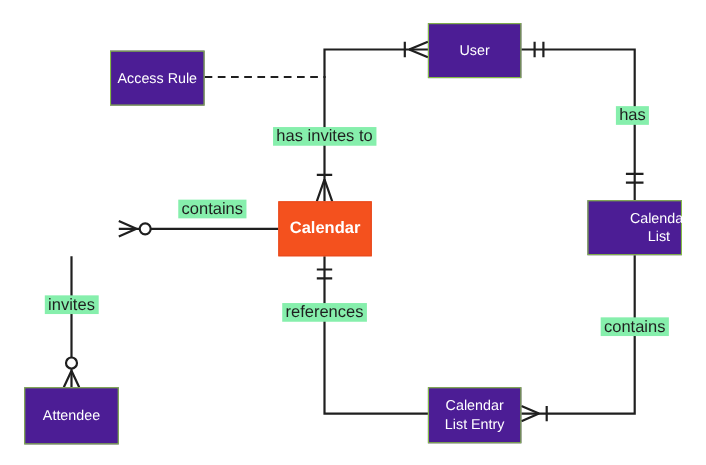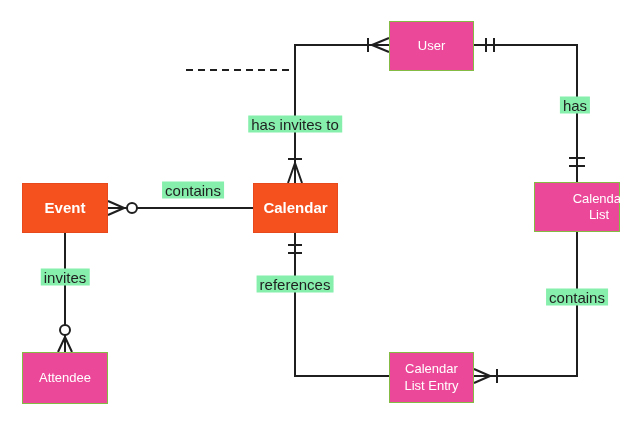--- a/index.html
+++ b/index.html
@@ -19,21 +19,21 @@
     box-sizing:border-box;
     line-height:1.25;
   }
   .entity.orange{
     background:#f4511e;
     border:1px solid #e8491c;
     font-weight:bold;
     font-size:15px;
   }
   .entity.green{
-    background:#ec4899;
+    background:#4c1d95;
     border:1px solid #84bb44;
     font-weight:normal;
     font-size:13px;
   }
   .ent-event{left:22px;top:183px;width:86px;height:50px;}
   .ent-calendar{left:253px;top:183px;width:85px;height:50px;}
   .ent-access-rule{left:100px;top:46px;width:86px;height:50px;}
   .ent-user{left:389px;top:21px;width:85px;height:50px;}
   .ent-calendar-list{left:534px;top:182px;width:86px;height:50px;padding-left:44px;}
   .ent-calendar-list-entry{left:389px;top:352px;width:85px;height:51px;padding:16px 6px;}
@@ -105,25 +105,25 @@
         <path d="M490 376 L474 369 M490 376 L474 383 M497 369 V383"></path>
       </g>
 
       <g>
         <circle cx="65" cy="330" r="5" fill="#ffffff"></circle>
         <path d="M65 337 L58 352 M65 337 L72 352"></path>
       </g>
     </g>
   </svg>
 
+  <div class="entity green ent-access-rule">
+    <span>Access Rule</span>
+  </div>
   <div class="entity green ent-user">
     <span>User</span>
-  </div>
-  <div class="entity orange ent-event">
-    <span>Event</span>
   </div>
   <div class="entity orange ent-calendar">
     <span>Calendar</span>
   </div>
   <div class="entity green ent-calendar-list">
     <span>Calendar List</span>
   </div>
   <div class="entity green ent-calendar-list-entry">
     <span>Calendar List Entry</span>
   </div>

